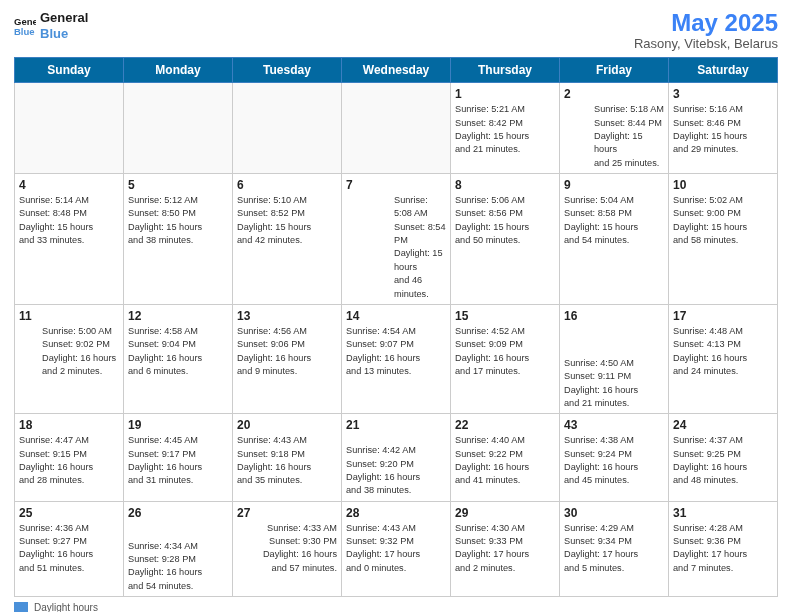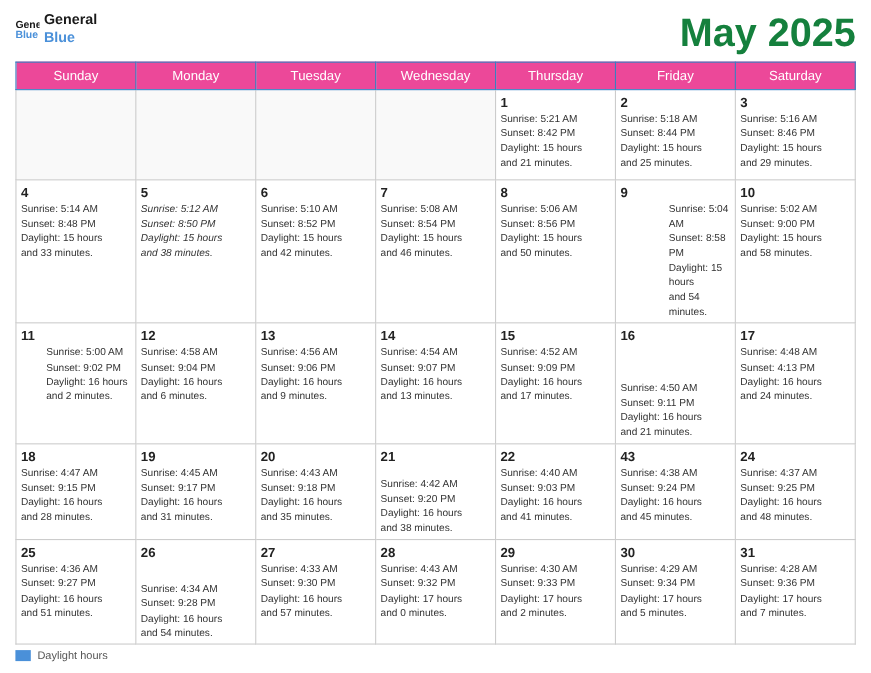--- a/index.html
+++ b/index.html
@@ -29,41 +29,41 @@
       gap: 2px;
     }
     .logo-icon {
       width: 22px;
       height: 22px;
     }
     .title-block {
       text-align: right;
     }
     .month-title {
-      font-size: 36px;
+      font-size: 24px;
       font-weight: bold;
-      color: #15803d;
+      color: #3b82f6;
       line-height: 1.1;
     }
     .location {
       font-size: 13px;
       color: #555;
     }
     .calendar {
       flex: 1;
       border: 1px solid #ccc;
       border-collapse: collapse;
       width: 100%;
       table-layout: fixed;
     }
     .calendar th {
-      background-color: #ec4899;
+      background-color: #0369a1;
       color: #fff;
       font-size: 12px;
-      font-weight: normal;
+      font-weight: bold;
       padding: 5px 4px;
       text-align: center;
       border: 1px solid #3a7fc1;
     }
     .calendar td {
       border: 1px solid #ccc;
       vertical-align: top;
       padding: 4px 4px 3px 4px;
       font-size: 9.5px;
       color: #333;
@@ -110,20 +110,21 @@
         <text y="14" font-size="13" font-weight="bold" fill="#1a1a1a" font-family="Arial">General</text>
         <text y="27" font-size="13" font-weight="bold" fill="#4a90d9" font-family="Arial">Blue</text>
       </svg>
       <div style="display:flex;flex-direction:column;margin-left:2px;">
         <span style="font-size:13px;font-weight:bold;color:#1a1a1a;line-height:1.2;">General</span>
         <span style="font-size:13px;font-weight:bold;color:#4a90d9;line-height:1.2;">Blue</span>
       </div>
     </div>
     <div class="title-block">
       <div class="month-title">May 2025</div>
+      <div class="location">Rasony, Vitebsk, Belarus</div>
     </div>
   </div>
 
   <table class="calendar">
     <thead>
       <tr>
       <th>Sunday</th>
           <th>Monday</th>
           <th>Tuesday</th>
           <th>Wednesday</th>
@@ -140,21 +141,21 @@
           <td class="empty"></td>
           <td>
             <span class="day-num">1</span>
             <div class="cell-text" style="white-space: pre-line;">Sunrise: 5:21 AM
 Sunset: 8:42 PM
 Daylight: 15 hours
 and 21 minutes.</div>
           </td>
           <td>
             <span class="day-num">2</span>
-            <div class="cell-text" style="white-space: pre-line;">Sunrise: 5:18 AM
+            <div class="cell-text" style="white-space: pre-line; margin-left: 30px;">Sunrise: 5:18 AM
 Sunset: 8:44 PM
 Daylight: 15 hours
 and 25 minutes.</div>
           </td>
           <td>
             <span class="day-num">3</span>
             <div class="cell-text" style="white-space: pre-line;">Sunrise: 5:16 AM
 Sunset: 8:46 PM
 Daylight: 15 hours
 and 29 minutes.</div>
@@ -163,49 +164,49 @@
         <tr>
           <td>
             <span class="day-num">4</span>
             <div class="cell-text" style="white-space: pre-line;">Sunrise: 5:14 AM
 Sunset: 8:48 PM
 Daylight: 15 hours
 and 33 minutes.</div>
           </td>
           <td>
             <span class="day-num">5</span>
-            <div class="cell-text" style="white-space: pre-line; font-style: italic;">Sunrise: 5:12 AM
+            <div class="cell-text" style="white-space: pre-line;">Sunrise: 5:12 AM
 Sunset: 8:50 PM
 Daylight: 15 hours
 and 38 minutes.</div>
           </td>
           <td>
             <span class="day-num">6</span>
             <div class="cell-text" style="white-space: pre-line;">Sunrise: 5:10 AM
 Sunset: 8:52 PM
 Daylight: 15 hours
 and 42 minutes.</div>
           </td>
           <td>
             <span class="day-num">7</span>
-            <div class="cell-text" style="white-space: pre-line;">Sunrise: 5:08 AM
+            <div class="cell-text" style="white-space: pre-line; margin-left: 48px;">Sunrise: 5:08 AM
 Sunset: 8:54 PM
 Daylight: 15 hours
 and 46 minutes.</div>
           </td>
           <td>
             <span class="day-num">8</span>
             <div class="cell-text" style="white-space: pre-line;">Sunrise: 5:06 AM
 Sunset: 8:56 PM
 Daylight: 15 hours
 and 50 minutes.</div>
           </td>
           <td>
             <span class="day-num">9</span>
-            <div class="cell-text" style="white-space: pre-line; margin-left: 44px;">Sunrise: 5:04 AM
+            <div class="cell-text" style="white-space: pre-line;">Sunrise: 5:04 AM
 Sunset: 8:58 PM
 Daylight: 15 hours
 and 54 minutes.</div>
           </td>
           <td>
             <span class="day-num">10</span>
             <div class="cell-text" style="white-space: pre-line;">Sunrise: 5:02 AM
 Sunset: 9:00 PM
 Daylight: 15 hours
 and 58 minutes.</div>
@@ -287,21 +288,21 @@
           <td>
             <span class="day-num">21</span>
             <div class="cell-text" style="white-space: pre-line; margin-top: 12px;">Sunrise: 4:42 AM
 Sunset: 9:20 PM
 Daylight: 16 hours
 and 38 minutes.</div>
           </td>
           <td>
             <span class="day-num">22</span>
             <div class="cell-text" style="white-space: pre-line;">Sunrise: 4:40 AM
-Sunset: 9:03 PM
+Sunset: 9:22 PM
 Daylight: 16 hours
 and 41 minutes.</div>
           </td>
           <td>
             <span class="day-num">43</span>
             <div class="cell-text" style="white-space: pre-line;">Sunrise: 4:38 AM
 Sunset: 9:24 PM
 Daylight: 16 hours
 and 45 minutes.</div>
           </td>
@@ -323,21 +324,21 @@
           </td>
           <td>
             <span class="day-num">26</span>
             <div class="cell-text" style="white-space: pre-line; margin-top: 20px;">Sunrise: 4:34 AM
 Sunset: 9:28 PM
 Daylight: 16 hours
 and 54 minutes.</div>
           </td>
           <td>
             <span class="day-num">27</span>
-            <div class="cell-text" style="white-space: pre-line;">Sunrise: 4:33 AM
+            <div class="cell-text" style="white-space: pre-line; text-align: right;">Sunrise: 4:33 AM
 Sunset: 9:30 PM
 Daylight: 16 hours
 and 57 minutes.</div>
           </td>
           <td>
             <span class="day-num">28</span>
             <div class="cell-text" style="white-space: pre-line;">Sunrise: 4:43 AM
 Sunset: 9:32 PM
 Daylight: 17 hours
 and 0 minutes.</div>

